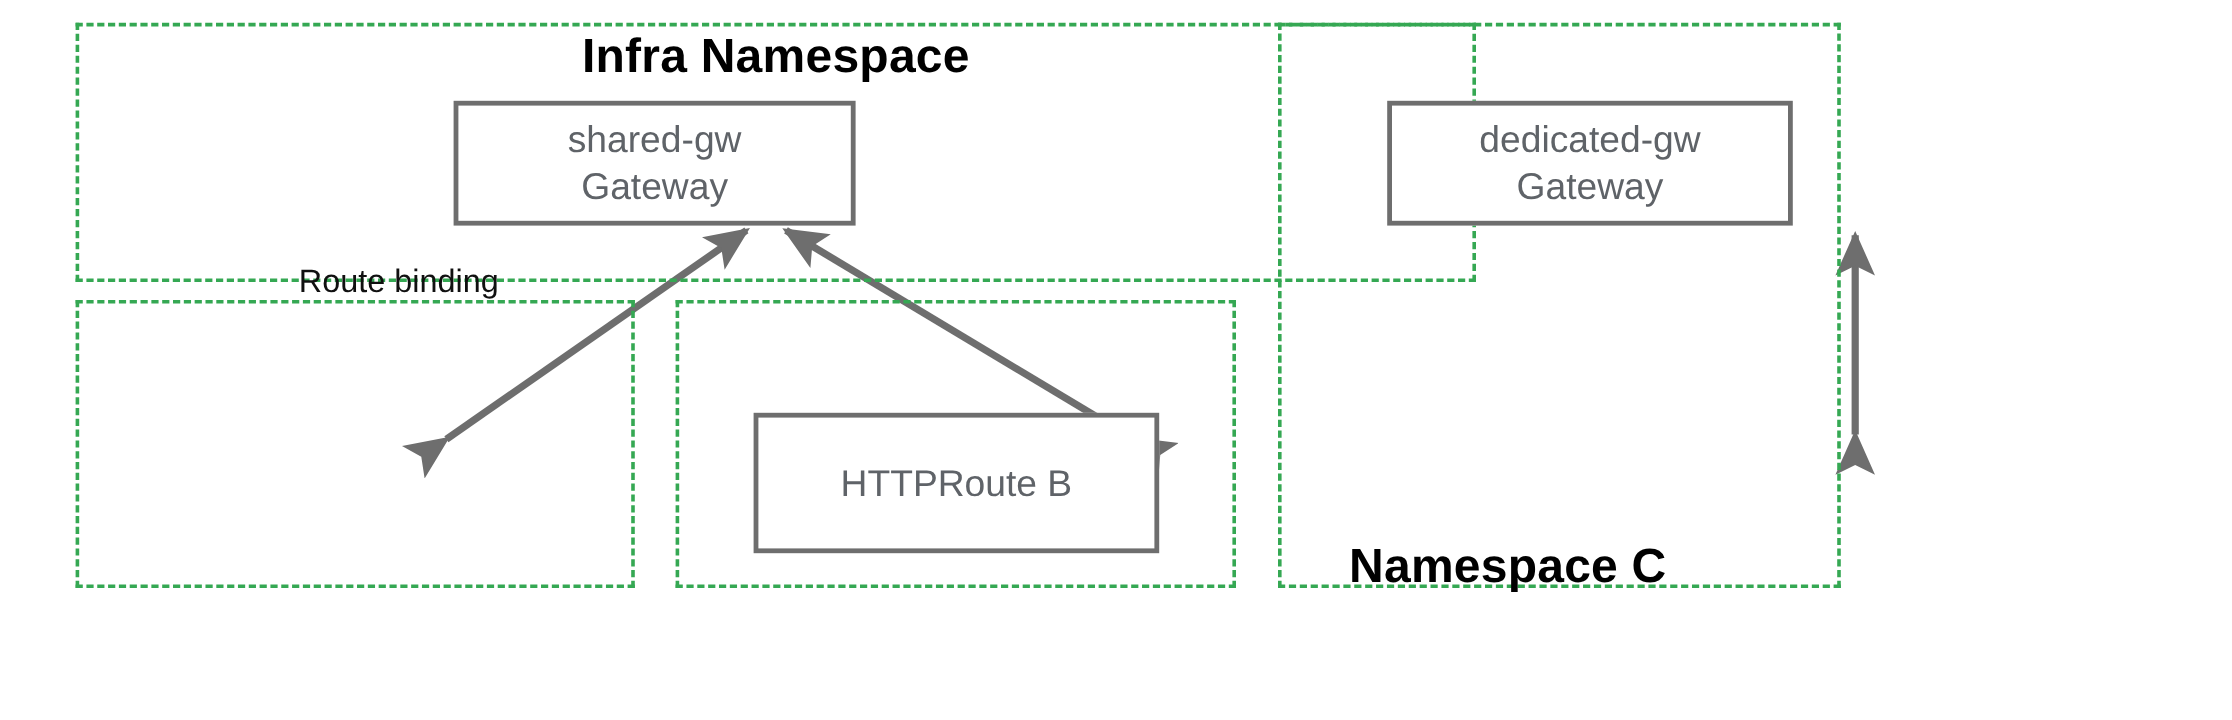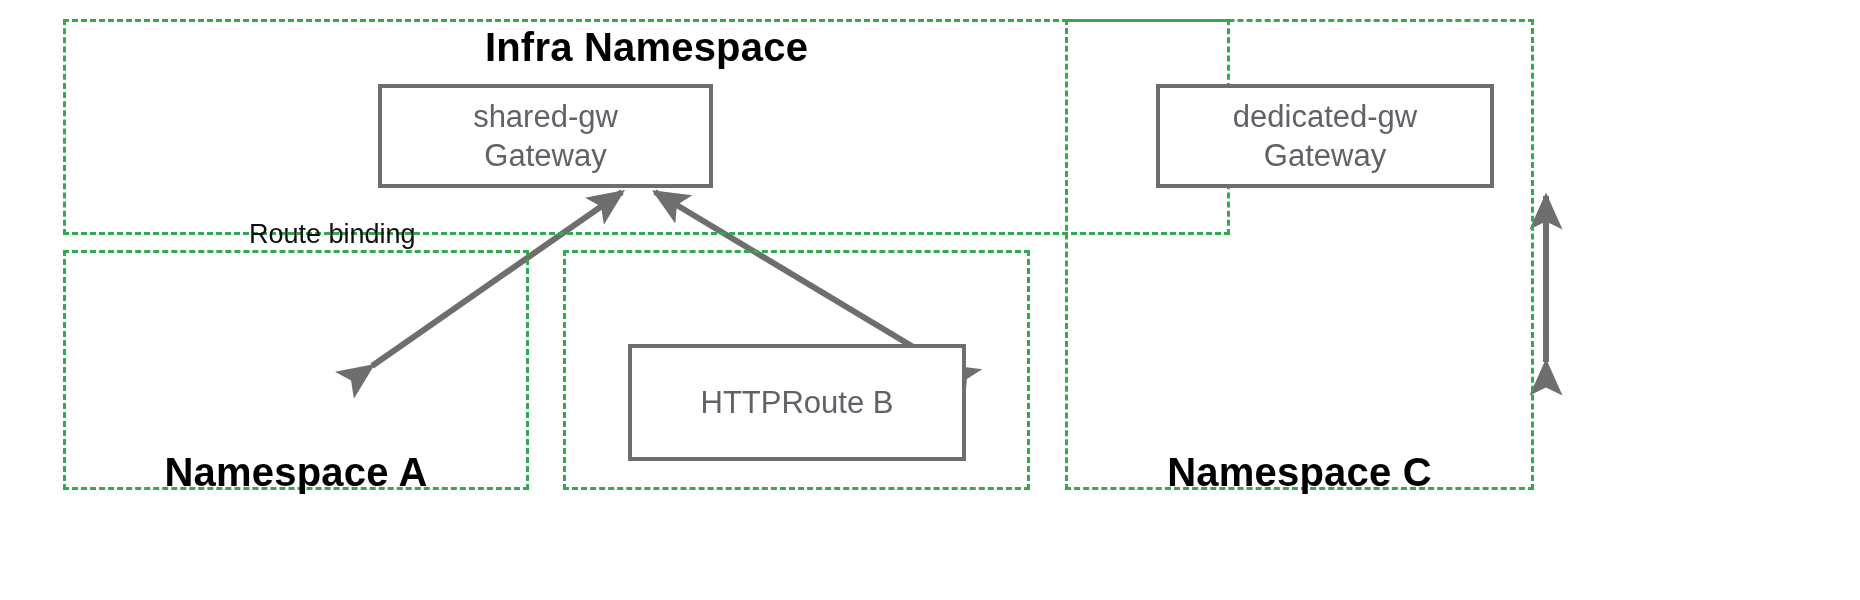--- a/index.html
+++ b/index.html
@@ -53,27 +53,26 @@
   <div class="ns-title" style="left:63px;top:25px;width:1167px;">Infra Namespace</div>
 
   <div class="node-box" style="left:378px;top:84px;width:335px;height:104px;">
     <span class="ln">shared-gw</span>
     <span class="ln">Gateway</span>
   </div>
 
   <div class="edge-label" style="left:249px;top:203px;margin-top:16px;">Route binding</div>
 
   <div class="ns-panel" style="left:63px;top:250px;width:466px;height:240px;"></div>
-  <div class="ns-title" style="left:63px;top:450px;width:466px;">Namespace A</div>
 
   <div class="ns-panel" style="left:563px;top:250px;width:467px;height:240px;"></div>
   <div class="node-box" style="left:628px;top:312px;width:338px;height:117px;margin-top:32px;">
     <span class="ln">HTTPRoute B</span>
   </div>
 
   <div class="ns-panel" style="left:1065px;top:19px;width:469px;height:471px;"></div>
   <div class="node-box" style="left:1156px;top:84px;width:338px;height:104px;">
     <span class="ln">dedicated-gw</span>
     <span class="ln">Gateway</span>
   </div>
-  <div class="ns-title" style="left:1065px;top:450px;width:469px;">Namespace C</div>
+  <div class="ns-title" style="left:1022px;top:450px;width:469px;">Namespace C</div>
 
 </div>
 
 </body></html>

